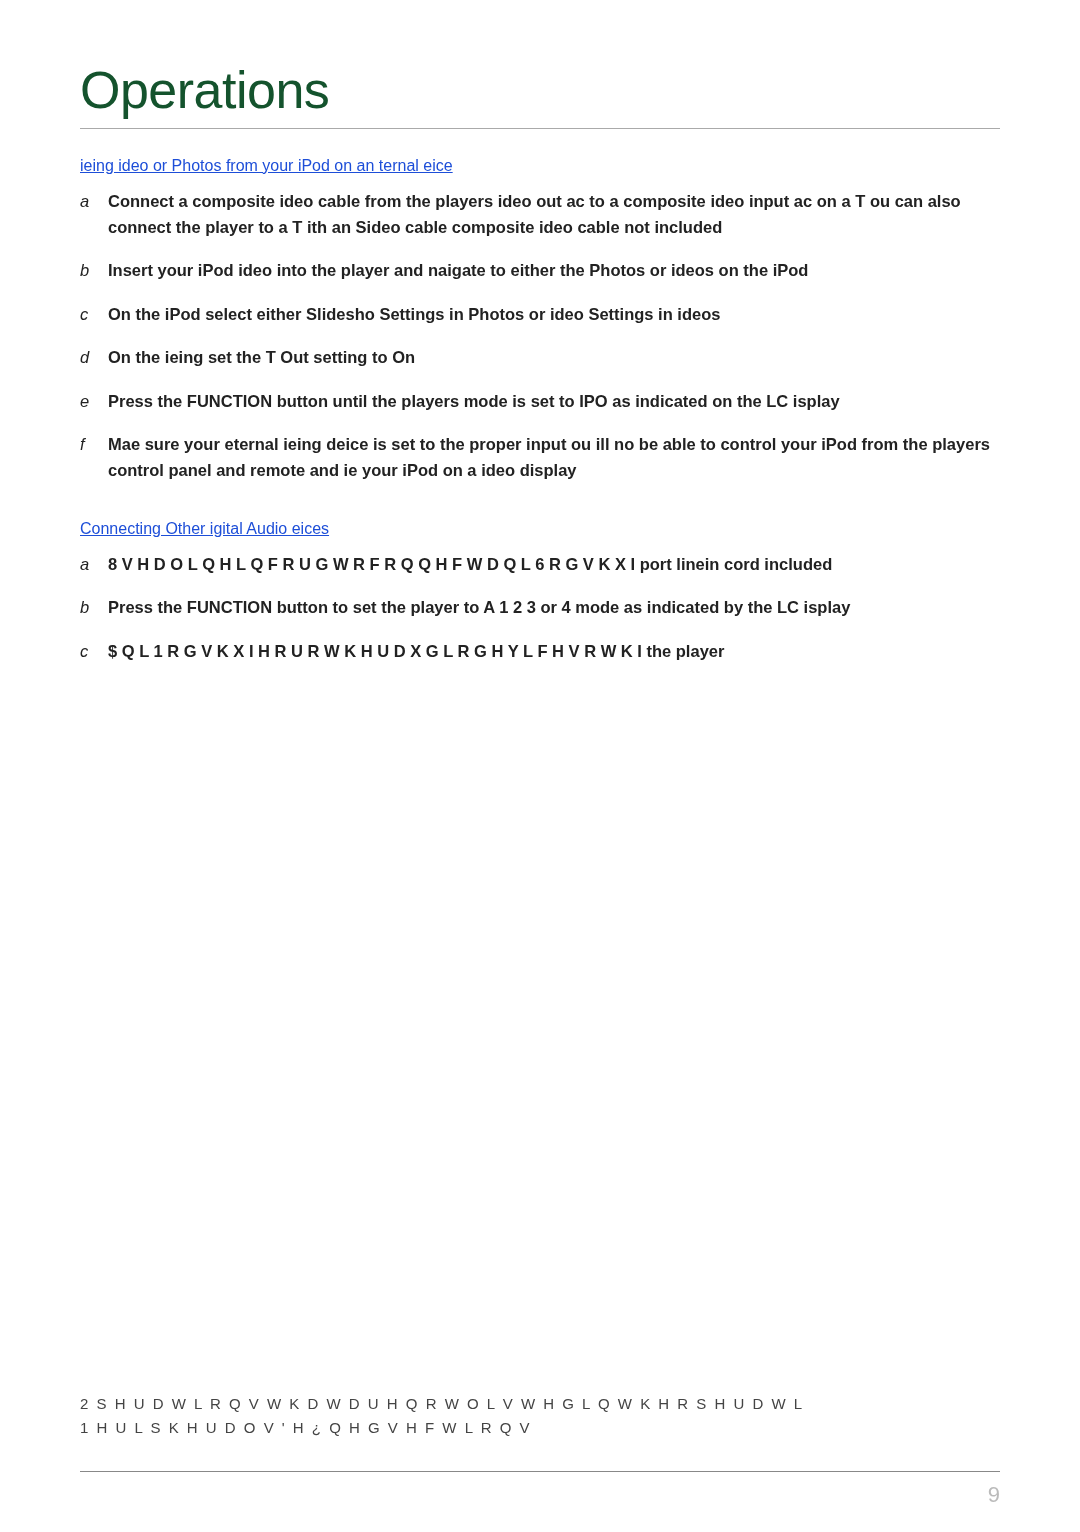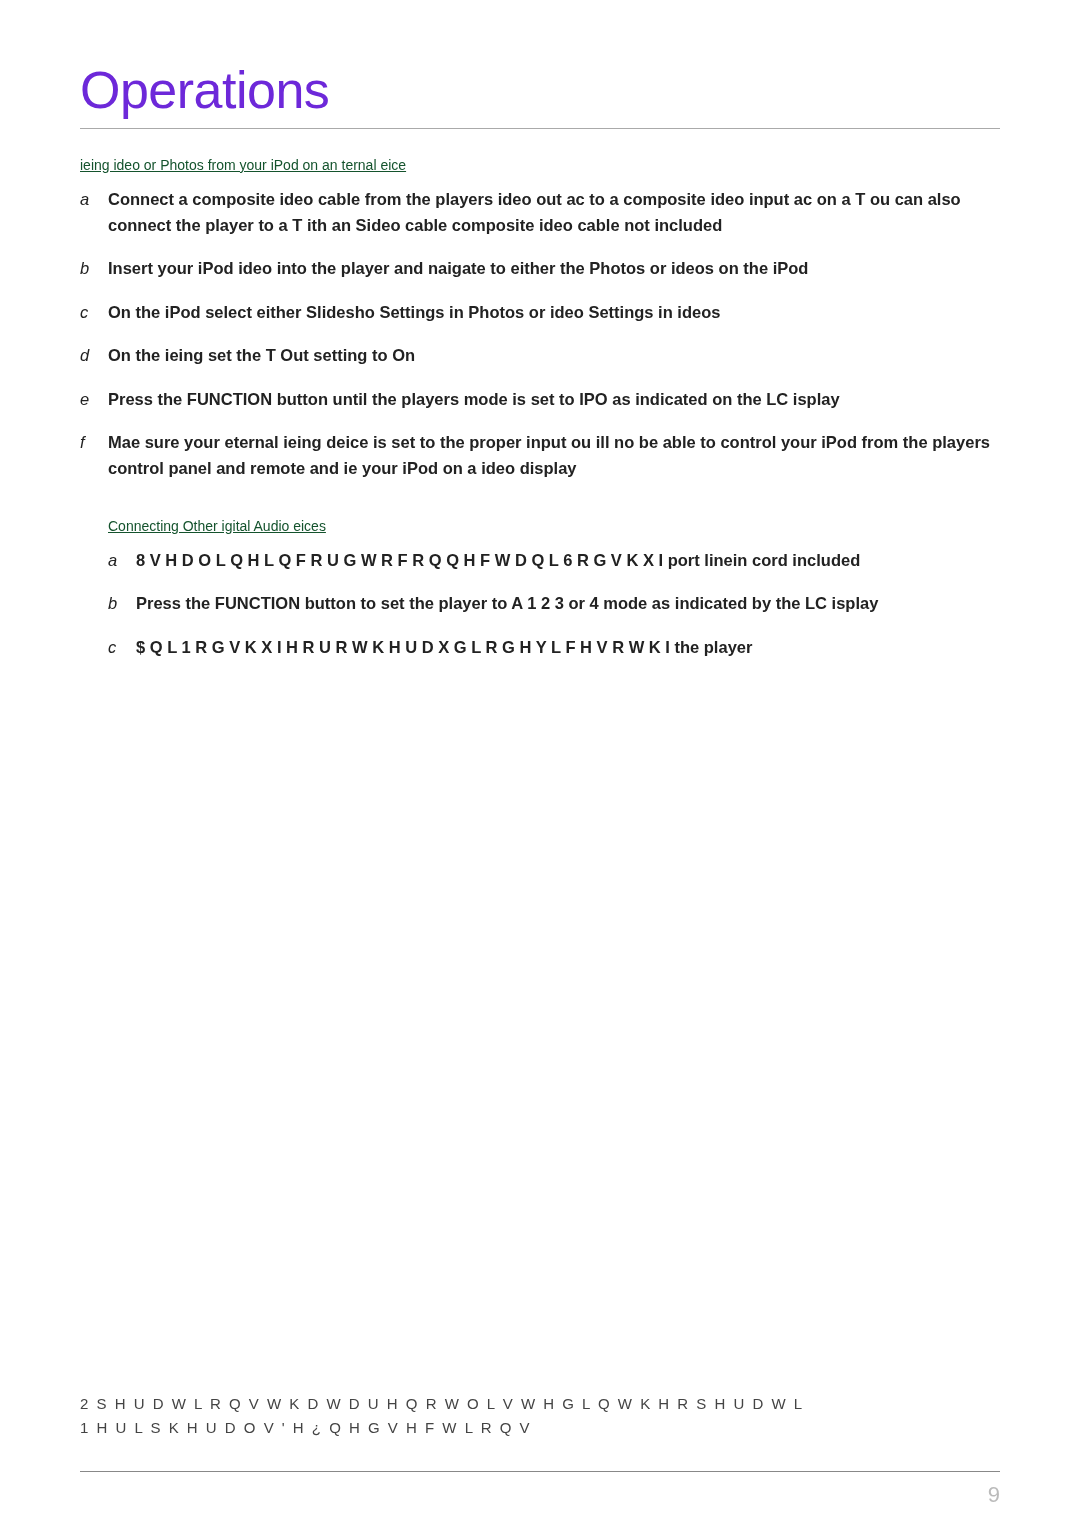--- a/index.html
+++ b/index.html
@@ -19,36 +19,36 @@
 
     .page-container {
       padding: 60px 80px 80px 80px;
       position: relative;
       min-height: 1532px;
     }
 
     .page-title {
       font-size: 52px;
       font-weight: 300;
-      color: #6d28d9;
+      color: #14532d;
       margin-bottom: 8px;
       letter-spacing: -0.5px;
     }
 
     .title-underline {
       height: 1px;
       background: #aaaaaa;
       margin-bottom: 28px;
     }
 
     .section-heading {
-      font-size: 14px;
+      font-size: 16px;
       font-weight: normal;
       text-decoration: underline;
-      color: #14532d;
+      color: #1d4ed8;
       margin-bottom: 14px;
       margin-top: 8px;
     }
 
     .list-section {
       margin-bottom: 30px;
     }
 
     .list-item {
       display: flex;
@@ -72,21 +72,20 @@
       line-height: 1.55;
       font-weight: bold;
     }
 
     .section-block {
       margin-bottom: 36px;
     }
 
     .section-block-2 {
       margin-bottom: 36px;
-      margin-left: 28px;
     }
 
     .footer-text {
       position: absolute;
       bottom: 92px;
       left: 80px;
       right: 80px;
       font-size: 15px;
       color: #444444;
       letter-spacing: 2px;

